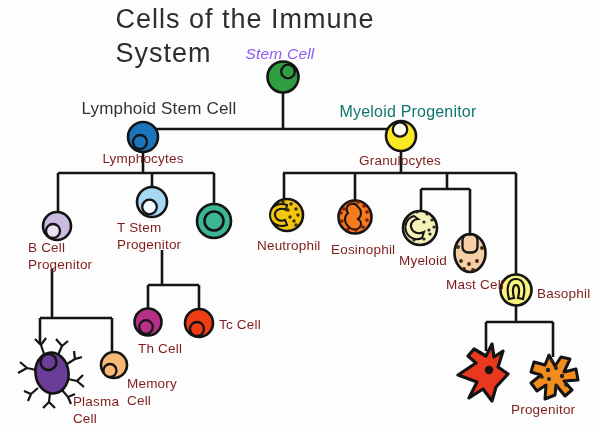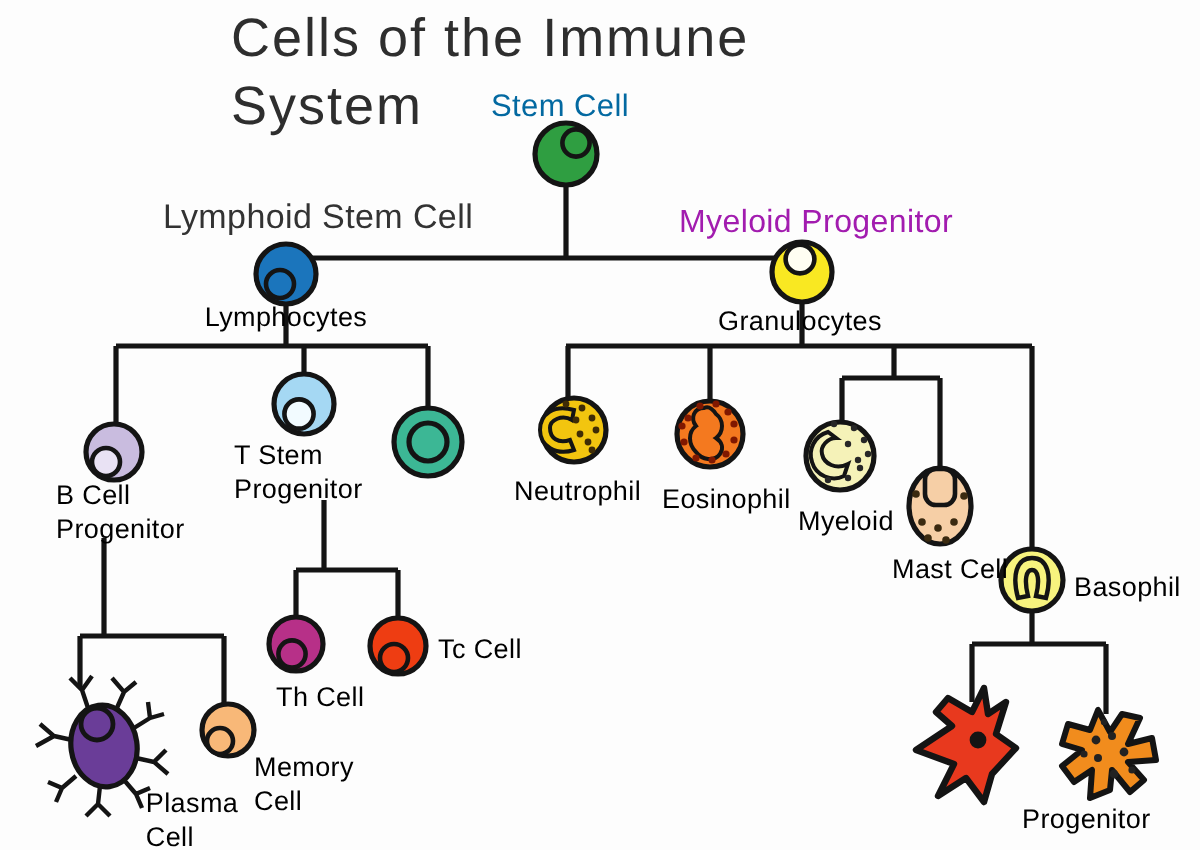--- a/index.html
+++ b/index.html
@@ -3,28 +3,28 @@
 <meta charset="utf-8">
 <style>
   html,body { margin:0; padding:0; background:#ffffff; }
   .stage {
     position:relative; width:600px; height:425px;
     background:#fdfdfd; overflow:hidden;
     font-family:"Liberation Sans","DejaVu Sans",sans-serif;
   }
   .stage svg { position:absolute; left:0; top:0; }
   .lbl {
-    position:absolute; color:#000000; font-size:13.5px;
+    position:absolute; color:#7f1d1d; font-size:13.5px;
     line-height:1.26; letter-spacing:0.2px; white-space:pre-line;
   }
   .lbl.center { transform:translateX(-50%); text-align:left; }
   .title { font-size:27px; letter-spacing:1px; color:#2e2e2e; }
   .h1 { font-size:17px; color:#333;padding-left:28px; }
-  .h2 { font-size:16px; color:#a21caf; }
-  .h3 { font-size:15.5px; color:#0369a1; }
+  .h2 { font-size:16px; color:#0f766e; }
+  .h3 { font-size:15.5px; color:#8b5cf6;font-style:italic; }
 </style>
 </head>
 <body>
 
 <div class="stage">
 
   <svg width="600" height="425" viewBox="0 0 600 425">
 
     <g stroke="#141414" stroke-width="2.6" fill="none">
       <path d="

